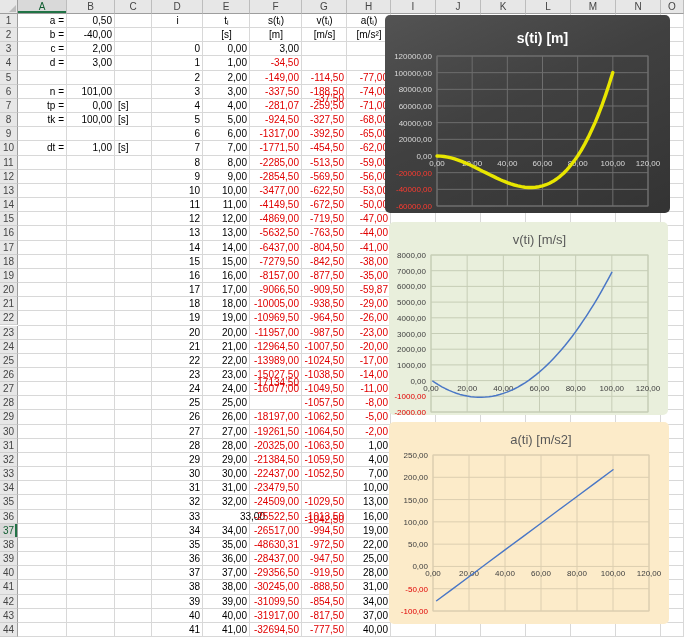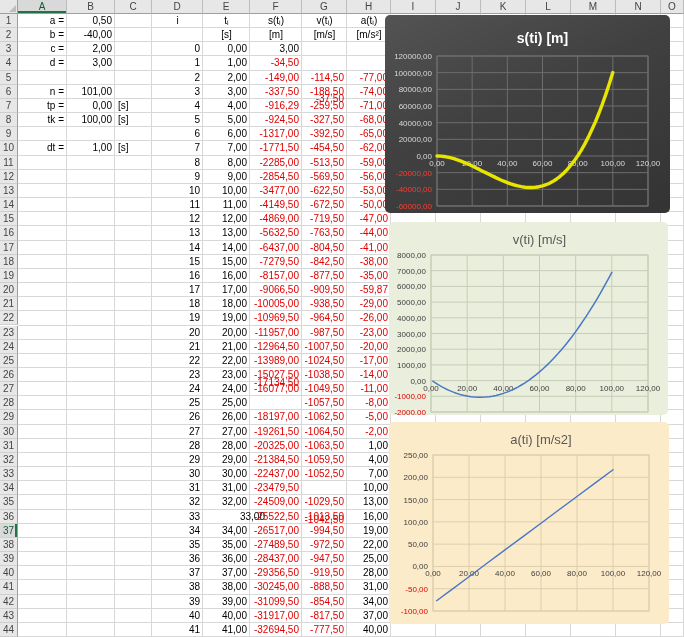--- a/index.html
+++ b/index.html
@@ -201,21 +201,21 @@
       <div class="cell al-r neg" style="left: 250px; width: 52px; top: 70.6364px; height: 14.1591px; line-height: 14.1591px;">-149,00</div>
       <div class="cell al-r neg" style="left: 302px; width: 45px; top: 70.6364px; height: 14.1591px; line-height: 14.1591px;">-114,50</div>
       <div class="cell al-r neg" style="left: 347px; width: 44px; top: 70.6364px; height: 14.1591px; line-height: 14.1591px;">-77,00</div>
       <div class="cell al-r" style="left: 152px; width: 51px; top: 84.7955px; height: 14.1591px; line-height: 14.1591px;">3</div>
       <div class="cell al-r" style="left: 203px; width: 47px; top: 84.7955px; height: 14.1591px; line-height: 14.1591px;">3,00</div>
       <div class="cell al-r neg" style="left: 250px; width: 52px; top: 84.7955px; height: 14.1591px; line-height: 14.1591px;">-337,50</div>
       <div class="cell al-r neg" style="left: 302px; width: 45px; top: 84.7955px; height: 14.1591px; line-height: 14.1591px;">-188,50</div>
       <div class="cell al-r neg" style="left: 347px; width: 44px; top: 84.7955px; height: 14.1591px; line-height: 14.1591px;">-74,00</div>
       <div class="cell al-r" style="left: 152px; width: 51px; top: 98.9545px; height: 14.1591px; line-height: 14.1591px;">4</div>
       <div class="cell al-r" style="left: 203px; width: 47px; top: 98.9545px; height: 14.1591px; line-height: 14.1591px;">4,00</div>
-      <div class="cell al-r neg" style="left: 250px; width: 52px; top: 98.9545px; height: 14.1591px; line-height: 14.1591px;">-916,29</div>
+      <div class="cell al-r neg" style="left: 250px; width: 52px; top: 98.9545px; height: 14.1591px; line-height: 14.1591px;">-281,07</div>
       <div class="cell al-r neg" style="left: 302px; width: 45px; top: 98.9545px; height: 14.1591px; line-height: 14.1591px;">-259,50</div>
       <div class="cell al-r neg" style="left: 347px; width: 44px; top: 98.9545px; height: 14.1591px; line-height: 14.1591px;">-71,00</div>
       <div class="cell al-r" style="left: 152px; width: 51px; top: 113.114px; height: 14.1591px; line-height: 14.1591px;">5</div>
       <div class="cell al-r" style="left: 203px; width: 47px; top: 113.114px; height: 14.1591px; line-height: 14.1591px;">5,00</div>
       <div class="cell al-r neg" style="left: 250px; width: 52px; top: 113.114px; height: 14.1591px; line-height: 14.1591px;">-924,50</div>
       <div class="cell al-r neg" style="left: 302px; width: 45px; top: 113.114px; height: 14.1591px; line-height: 14.1591px;">-327,50</div>
       <div class="cell al-r neg" style="left: 347px; width: 44px; top: 113.114px; height: 14.1591px; line-height: 14.1591px;">-68,00</div>
       <div class="cell al-r" style="left: 152px; width: 51px; top: 127.273px; height: 14.1591px; line-height: 14.1591px;">6</div>
       <div class="cell al-r" style="left: 203px; width: 47px; top: 127.273px; height: 14.1591px; line-height: 14.1591px;">6,00</div>
       <div class="cell al-r neg" style="left: 250px; width: 52px; top: 127.273px; height: 14.1591px; line-height: 14.1591px;">-1317,00</div>
@@ -356,21 +356,21 @@
       <div class="cell al-r neg" style="left: 250px; width: 52px; top: 509.568px; height: 14.1591px; line-height: 14.1591px;">-25522,50</div>
       <div class="cell al-r neg" style="left: 302px; width: 45px; top: 509.568px; height: 14.1591px; line-height: 14.1591px;">-1013,50</div>
       <div class="cell al-r" style="left: 347px; width: 44px; top: 509.568px; height: 14.1591px; line-height: 14.1591px;">16,00</div>
       <div class="cell al-r" style="left: 152px; width: 51px; top: 523.727px; height: 14.1591px; line-height: 14.1591px;">34</div>
       <div class="cell al-r" style="left: 203px; width: 47px; top: 523.727px; height: 14.1591px; line-height: 14.1591px;">34,00</div>
       <div class="cell al-r neg" style="left: 250px; width: 52px; top: 523.727px; height: 14.1591px; line-height: 14.1591px;">-26517,00</div>
       <div class="cell al-r neg" style="left: 302px; width: 45px; top: 523.727px; height: 14.1591px; line-height: 14.1591px;">-994,50</div>
       <div class="cell al-r" style="left: 347px; width: 44px; top: 523.727px; height: 14.1591px; line-height: 14.1591px;">19,00</div>
       <div class="cell al-r" style="left: 152px; width: 51px; top: 537.886px; height: 14.1591px; line-height: 14.1591px;">35</div>
       <div class="cell al-r" style="left: 203px; width: 47px; top: 537.886px; height: 14.1591px; line-height: 14.1591px;">35,00</div>
-      <div class="cell al-r neg" style="left: 250px; width: 52px; top: 537.886px; height: 14.1591px; line-height: 14.1591px;">-27489,50</div>
+      <div class="cell al-r neg" style="left: 250px; width: 52px; top: 537.886px; height: 14.1591px; line-height: 14.1591px;">-48630,31</div>
       <div class="cell al-r neg" style="left: 302px; width: 45px; top: 537.886px; height: 14.1591px; line-height: 14.1591px;">-972,50</div>
       <div class="cell al-r" style="left: 347px; width: 44px; top: 537.886px; height: 14.1591px; line-height: 14.1591px;">22,00</div>
       <div class="cell al-r" style="left: 152px; width: 51px; top: 552.045px; height: 14.1591px; line-height: 14.1591px;">36</div>
       <div class="cell al-r" style="left: 203px; width: 47px; top: 552.045px; height: 14.1591px; line-height: 14.1591px;">36,00</div>
       <div class="cell al-r neg" style="left: 250px; width: 52px; top: 552.045px; height: 14.1591px; line-height: 14.1591px;">-28437,00</div>
       <div class="cell al-r neg" style="left: 302px; width: 45px; top: 552.045px; height: 14.1591px; line-height: 14.1591px;">-947,50</div>
       <div class="cell al-r" style="left: 347px; width: 44px; top: 552.045px; height: 14.1591px; line-height: 14.1591px;">25,00</div>
       <div class="cell al-r" style="left: 152px; width: 51px; top: 566.205px; height: 14.1591px; line-height: 14.1591px;">37</div>
       <div class="cell al-r" style="left: 203px; width: 47px; top: 566.205px; height: 14.1591px; line-height: 14.1591px;">37,00</div>
       <div class="cell al-r neg" style="left: 250px; width: 52px; top: 566.205px; height: 14.1591px; line-height: 14.1591px;">-29356,50</div>

